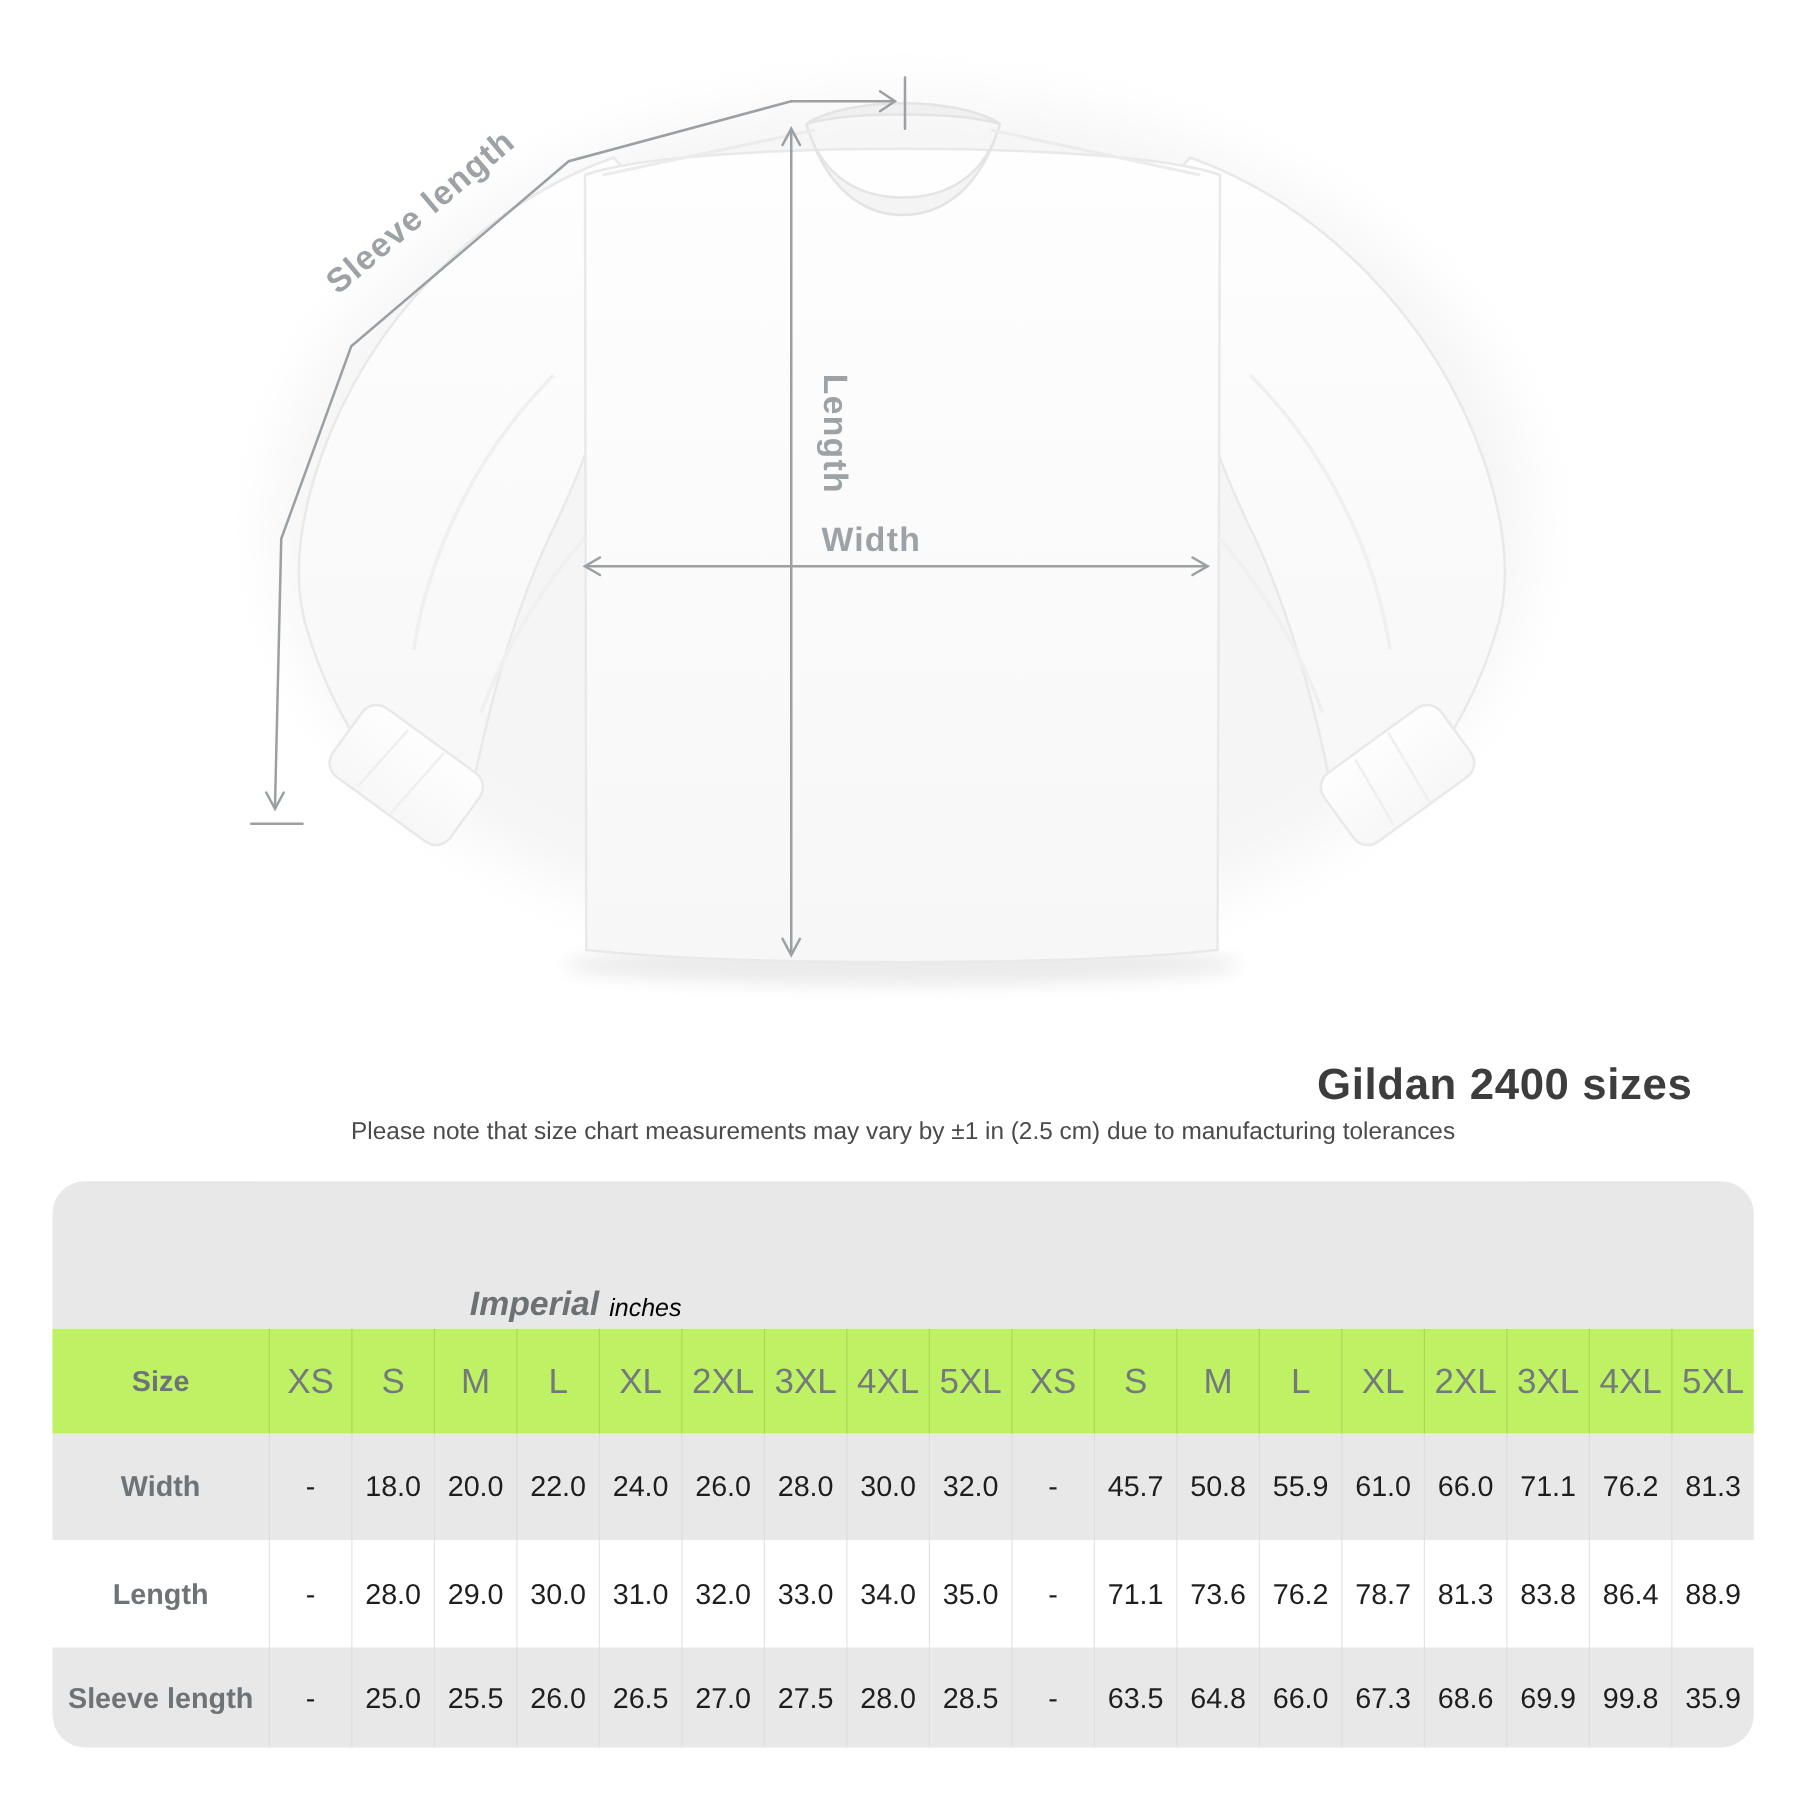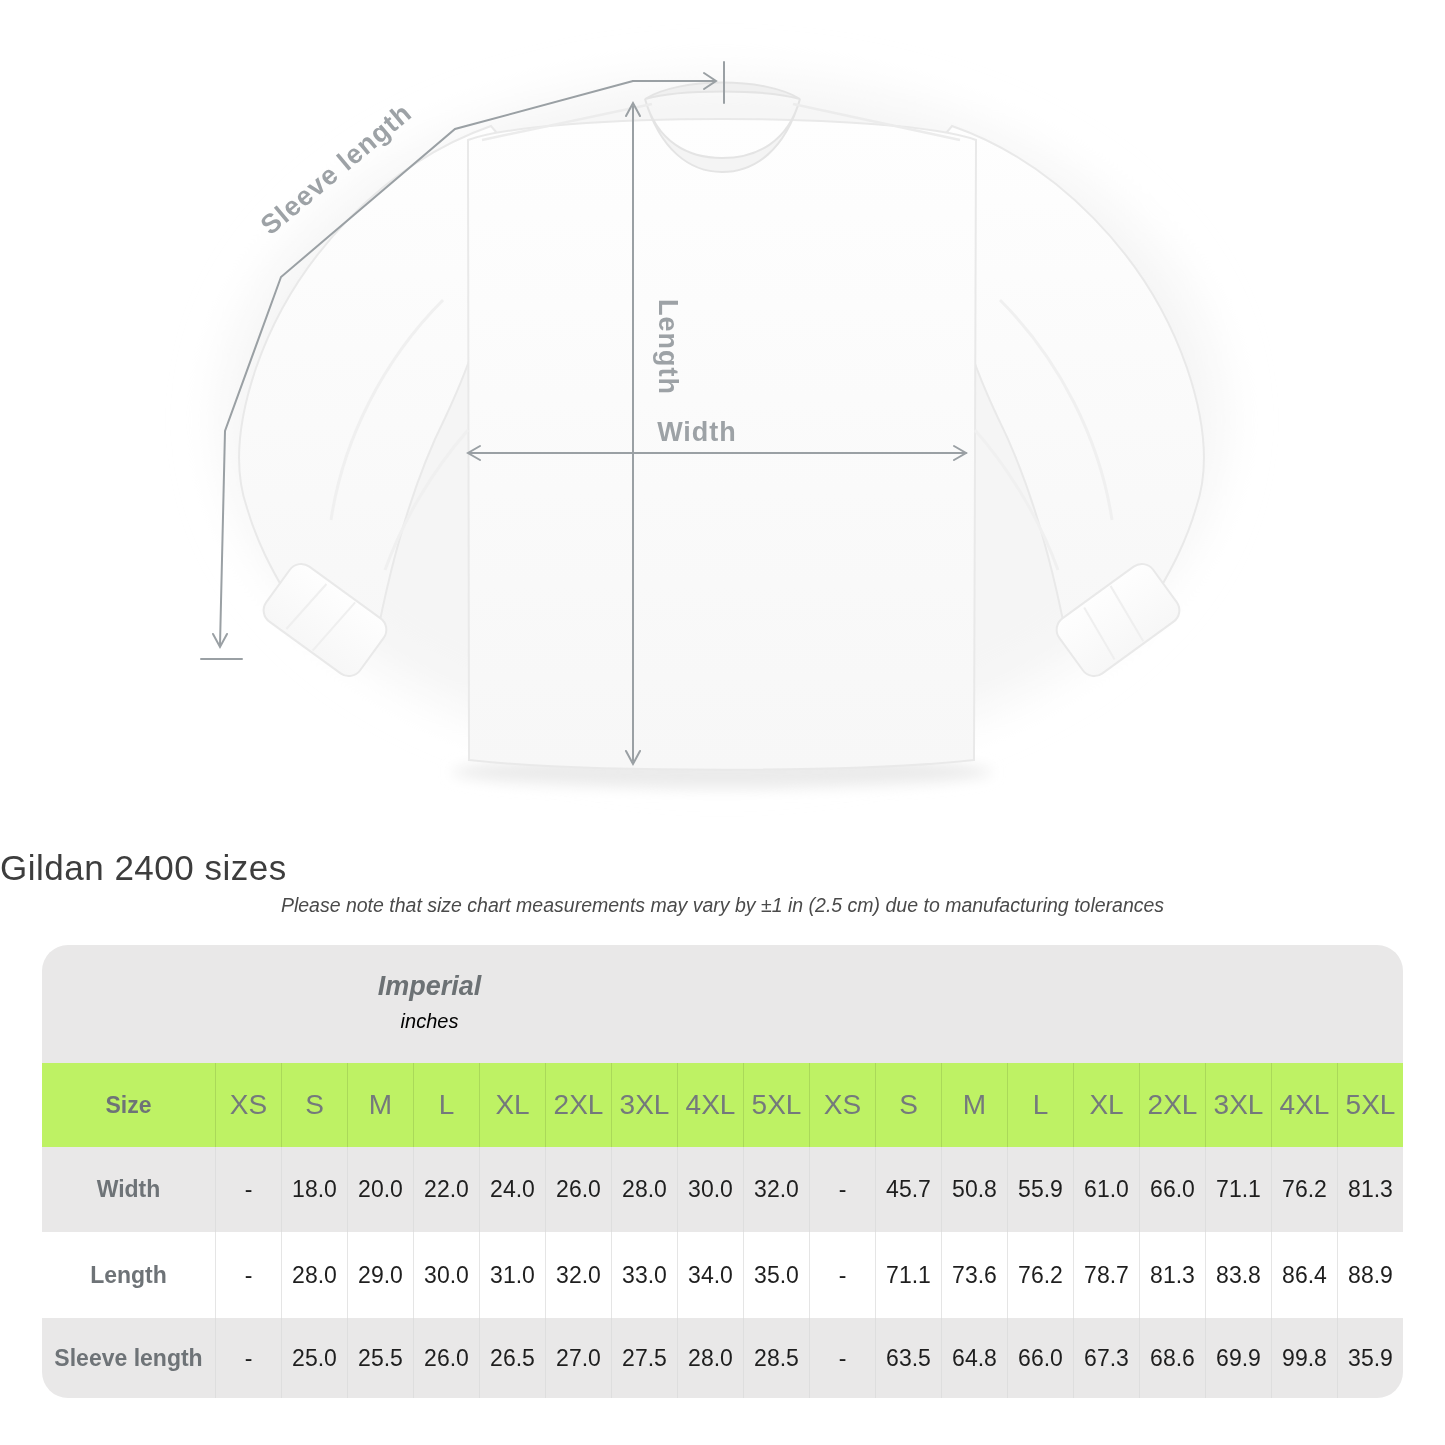--- a/index.html
+++ b/index.html
@@ -4,31 +4,31 @@
 <style>
   html,body { margin:0; padding:0; background:#ffffff; }
   body { width:1445px; height:1445px; font-family:"Liberation Sans", sans-serif; position:relative; overflow:hidden; }
 
   .page { position:relative; width:1445px; height:1445px; }
 
   
   .diagram { position:absolute; top:0; left:0; width:1445px; height:820px; }
 
   
-  .title { position:absolute; top:848px; left:0; width:1354px; text-align:left;
-           font-size:35px; font-weight:normal; color:#3d3d3d; letter-spacing:0.5px; }
+  .title { position:absolute; top:848px; left:0; width:1354px; text-align:right;
+           font-size:35px; font-weight:bold; color:#3d3d3d; letter-spacing:0.5px; }
   .subtitle { position:absolute; top:894px; left:0; width:1445px; text-align:center;
-              font-size:19.5px; font-style:italic; color:#4a4a4a; }
+              font-size:19.5px; color:#4a4a4a; }
 
   
   .size-table { position:absolute; top:945px; left:42px; width:1361px; }
 
   .band { height:118px; background:#e9e8e8; border-radius:26px 26px 0 0; display:flex; }
-  .band-section { display:flex; flex-direction:column; align-items:center; justify-content:center;
-                  gap:8px; padding-bottom:4px; }
+  .band-section { display:flex; align-items:flex-end; justify-content:center;
+                  gap:8px; padding-bottom:4px;margin-left:31px; }
   .band-section.imperial { width:775px; }
   .band-section.metric { width:586px; }
   .band-name { font-size:27px; font-weight:bold; font-style:italic; color:#6c7174; }
   .band-unit { font-size:20px; font-style:italic; color:#000000; }
 
   .trow { display:grid; grid-template-columns:173px repeat(18, 1fr); }
   .trow.size-row { height:84px; background:#bef264; }
   .trow.gray { background:#e9e8e8; }
   .trow.white { background:#ffffff; }
   .trow.h85 { height:85px; }

